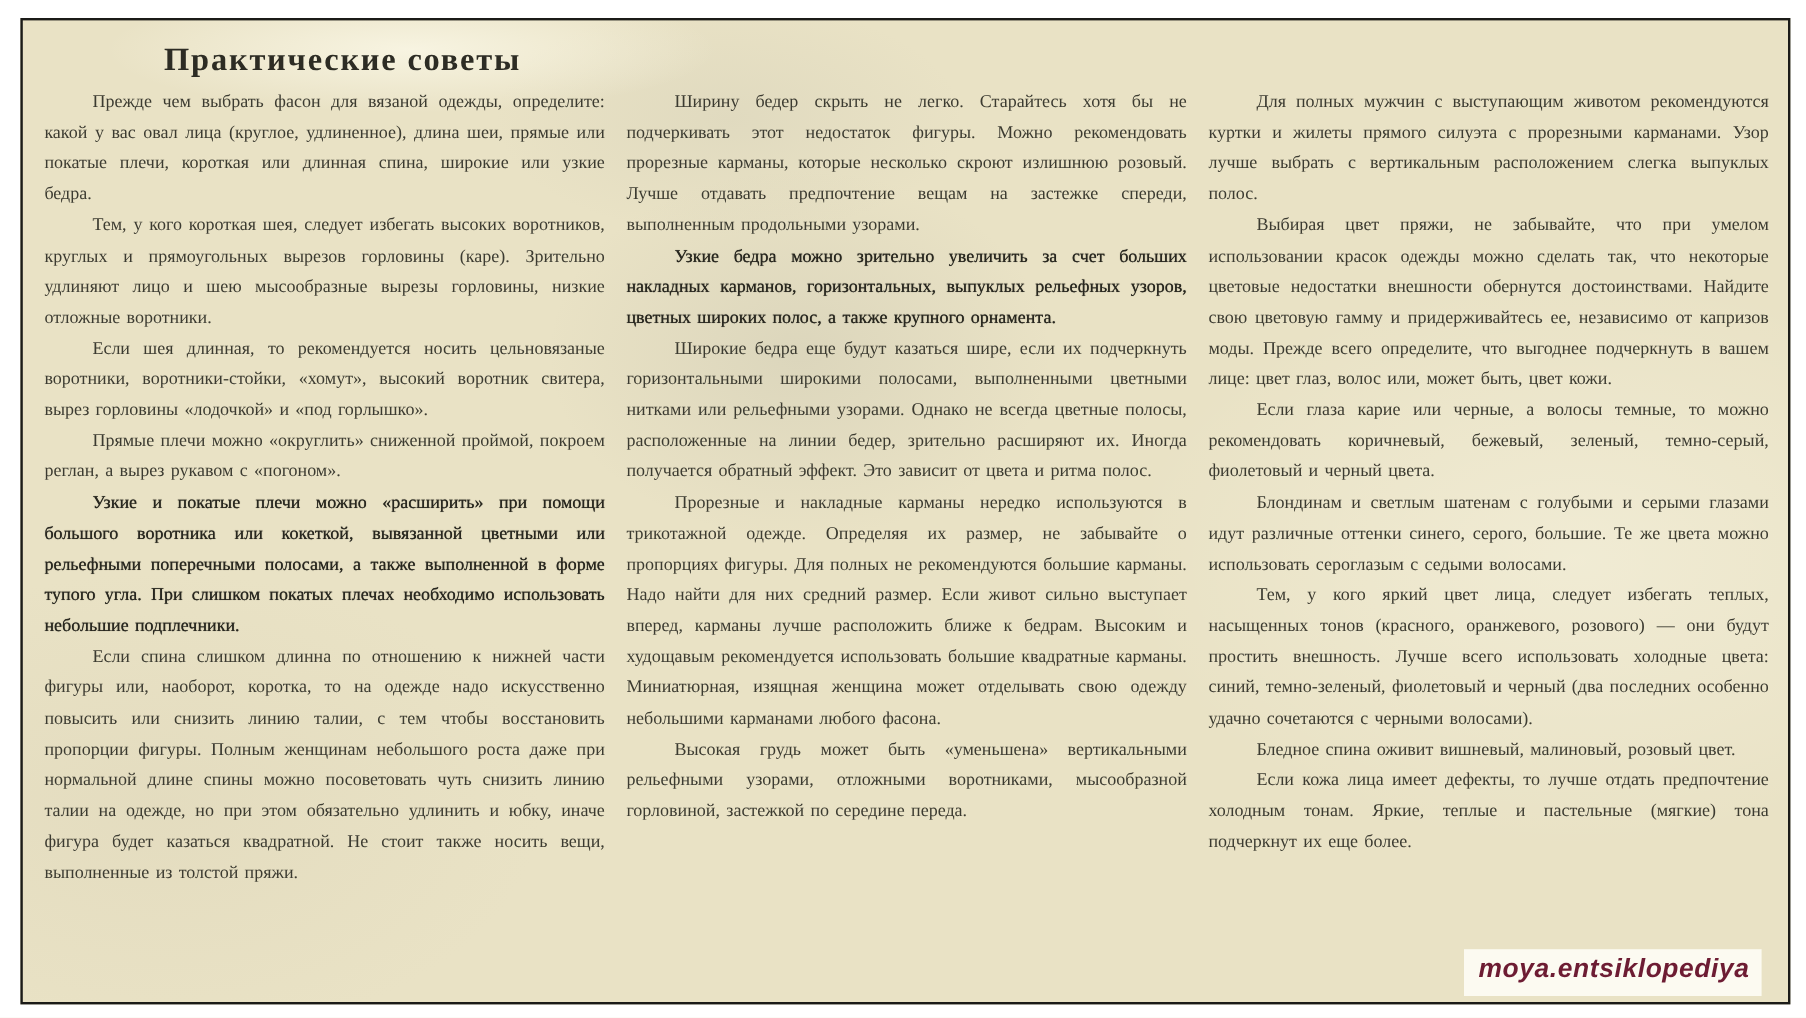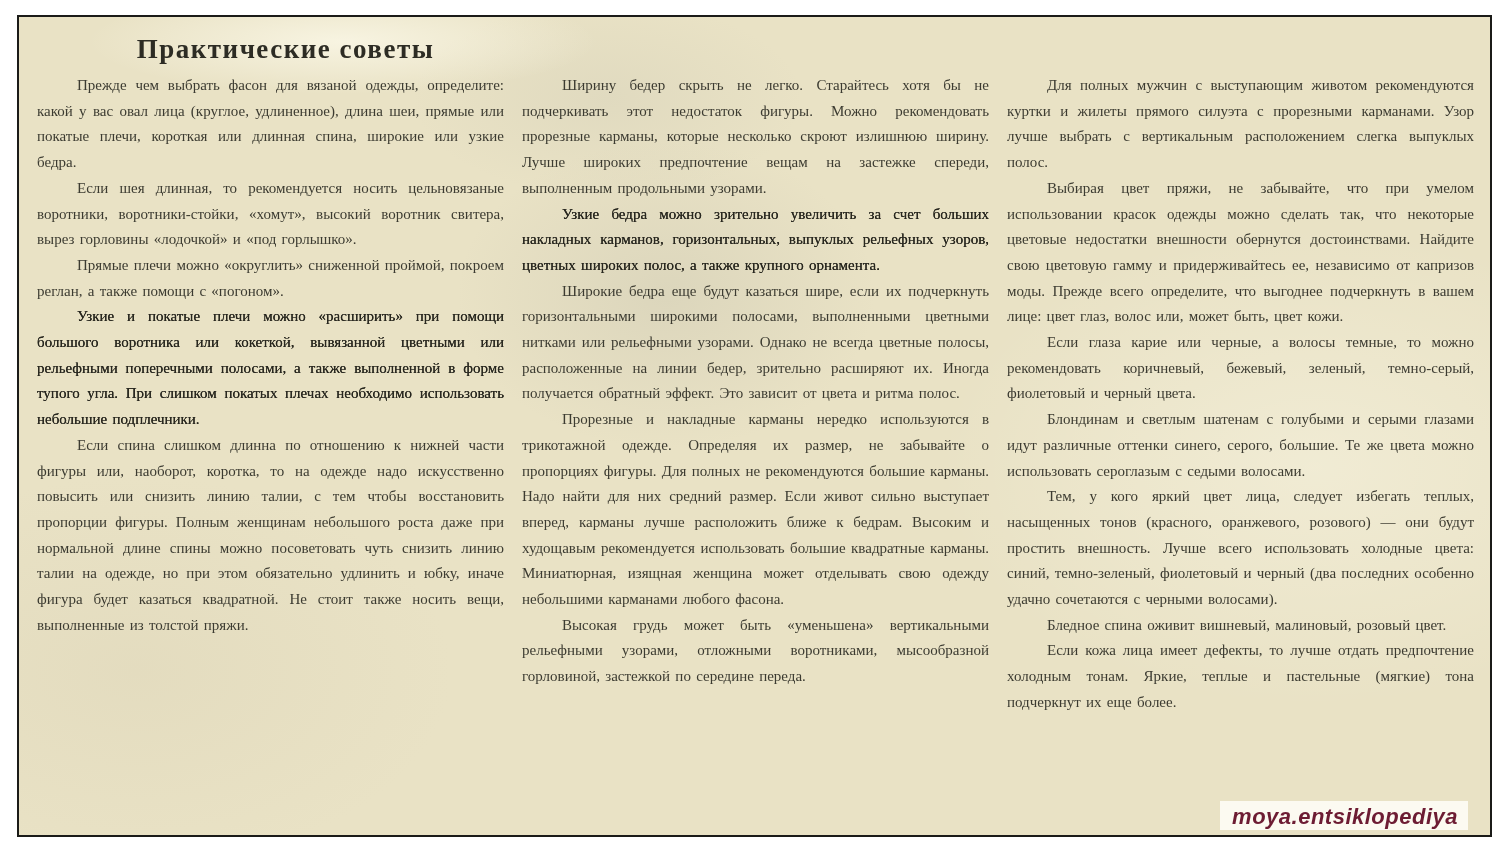--- a/index.html
+++ b/index.html
@@ -59,43 +59,44 @@
   .watermark{
     position:absolute;
     right:22px;bottom:5px;
     background:#fcfaf1;
     color:#6d1c33;
     font-family:"Liberation Sans", sans-serif;
     font-weight:bold;
     font-style:italic;
     font-size:22px;
     line-height:27px;
-    padding:2px 10px 0 12px;
+    padding:2px 10px 10px 12px;
     letter-spacing:0.5px;
   }
 </style>
 </head>
 <body>
 
 <div class="canvas">
   <div class="page">
     <div class="content">
 
       <div class="col">
         <div class="col-title">Практические советы</div>
         <p class="body-par">Прежде чем выбрать фасон для вязаной одежды, определите: какой у вас овал лица (круглое, удлиненное), длина шеи, прямые или покатые плечи, короткая или длинная спина, широкие или узкие бедра.</p>
+        <p class="body-par">Тем, у кого короткая шея, следует избегать высоких воротников, круглых и прямоугольных вырезов горловины (каре). Зрительно удлиняют лицо и шею мысообразные вырезы горловины, низкие отложные воротники.</p>
         <p class="body-par">Если шея длинная, то рекомендуется носить цельновязаные воротники, воротники-стойки, «хомут», высокий воротник свитера, вырез горловины «лодочкой» и «под горлышко».</p>
-        <p class="body-par">Прямые плечи можно «округлить» сниженной проймой, покроем реглан, а также помощи с «погоном».</p>
+        <p class="body-par">Прямые плечи можно «округлить» сниженной проймой, покроем реглан, а вырез рукавом с «погоном».</p>
         <p class="body-par dark">Узкие и покатые плечи можно «расширить» при помощи большого воротника или кокеткой, вывязанной цветными или рельефными поперечными полосами, а также выполненной в форме тупого угла. При слишком покатых плечах необходимо использовать небольшие подплечники.</p>
         <p class="body-par">Если спина слишком длинна по отношению к нижней части фигуры или, наоборот, коротка, то на одежде надо искусственно повысить или снизить линию талии, с тем чтобы восстановить пропорции фигуры. Полным женщинам небольшого роста даже при нормальной длине спины можно посоветовать чуть снизить линию талии на одежде, но при этом обязательно удлинить и юбку, иначе фигура будет казаться квадратной. Не стоит также носить вещи, выполненные из толстой пряжи.</p>
 
       </div>
 
       <div class="col pad-top">
-        <p class="body-par">Ширину бедер скрыть не легко. Старайтесь хотя бы не подчеркивать этот недостаток фигуры. Можно рекомендовать прорезные карманы, которые несколько скроют излишнюю ширину. Лучше широких предпочтение вещам на застежке спереди, выполненным продольными узорами.</p>
+        <p class="body-par">Ширину бедер скрыть не легко. Старайтесь хотя бы не подчеркивать этот недостаток фигуры. Можно рекомендовать прорезные карманы, которые несколько скроют излишнюю розовый. Лучше отдавать предпочтение вещам на застежке спереди, выполненным продольными узорами.</p>
         <p class="body-par dark">Узкие бедра можно зрительно увеличить за счет больших накладных карманов, горизонтальных, выпуклых рельефных узоров, цветных широких полос, а также крупного орнамента.</p>
         <p class="body-par">Широкие бедра еще будут казаться шире, если их подчеркнуть горизонтальными широкими полосами, выполненными цветными нитками или рельефными узорами. Однако не всегда цветные полосы, расположенные на линии бедер, зрительно расширяют их. Иногда получается обратный эффект. Это зависит от цвета и ритма полос.</p>
         <p class="body-par">Прорезные и накладные карманы нередко используются в трикотажной одежде. Определяя их размер, не забывайте о пропорциях фигуры. Для полных не рекомендуются большие карманы. Надо найти для них средний размер. Если живот сильно выступает вперед, карманы лучше расположить ближе к бедрам. Высоким и худощавым рекомендуется использовать большие квадратные карманы. Миниатюрная, изящная женщина может отделывать свою одежду небольшими карманами любого фасона.</p>
         <p class="body-par">Высокая грудь может быть «уменьшена» вертикальными рельефными узорами, отложными воротниками, мысообразной горловиной, застежкой по середине переда.</p>
 
       </div>
 
       <div class="col pad-top">
         <p class="body-par">Для полных мужчин с выступающим животом рекомендуются куртки и жилеты прямого силуэта с прорезными карманами. Узор лучше выбрать с вертикальным расположением слегка выпуклых полос.</p>
         <p class="body-par">Выбирая цвет пряжи, не забывайте, что при умелом использовании красок одежды можно сделать так, что некоторые цветовые недостатки внешности обернутся достоинствами. Найдите свою цветовую гамму и придерживайтесь ее, независимо от капризов моды. Прежде всего определите, что выгоднее подчеркнуть в вашем лице: цвет глаз, волос или, может быть, цвет кожи.</p>

